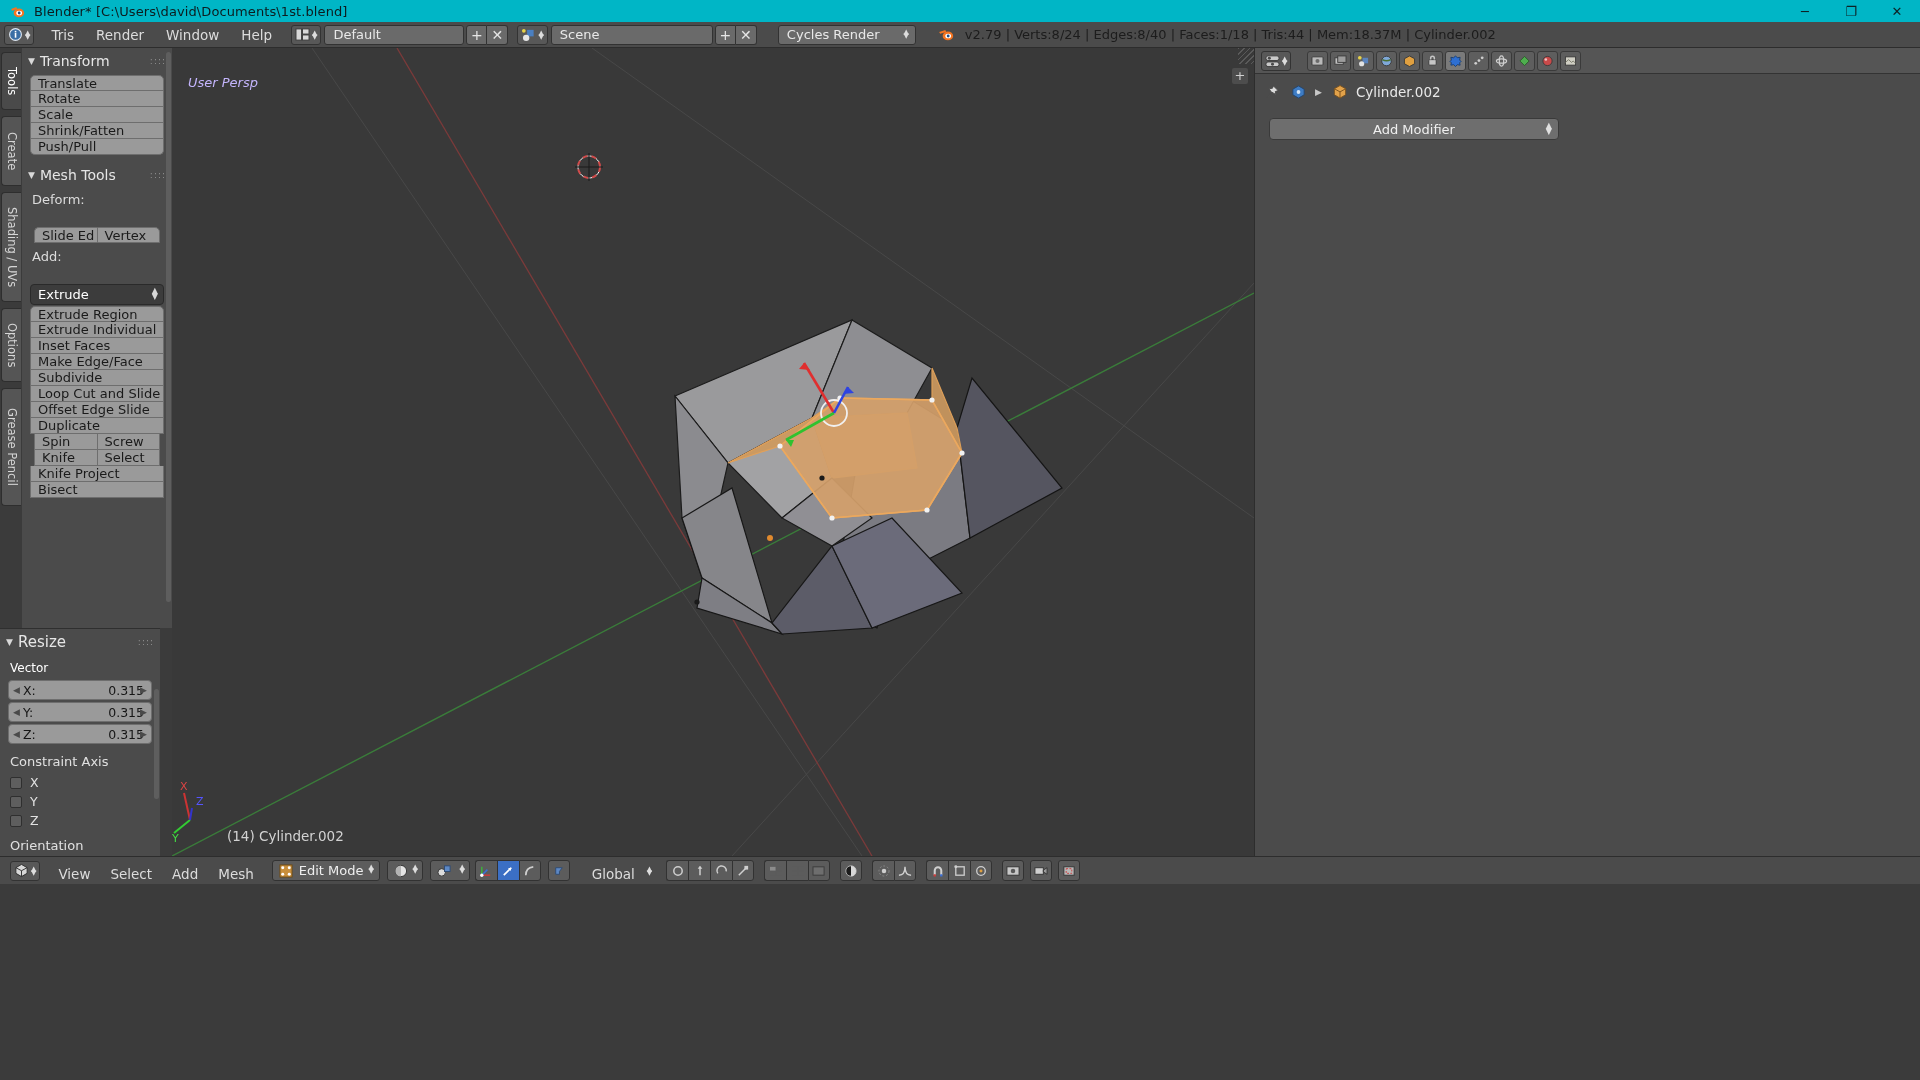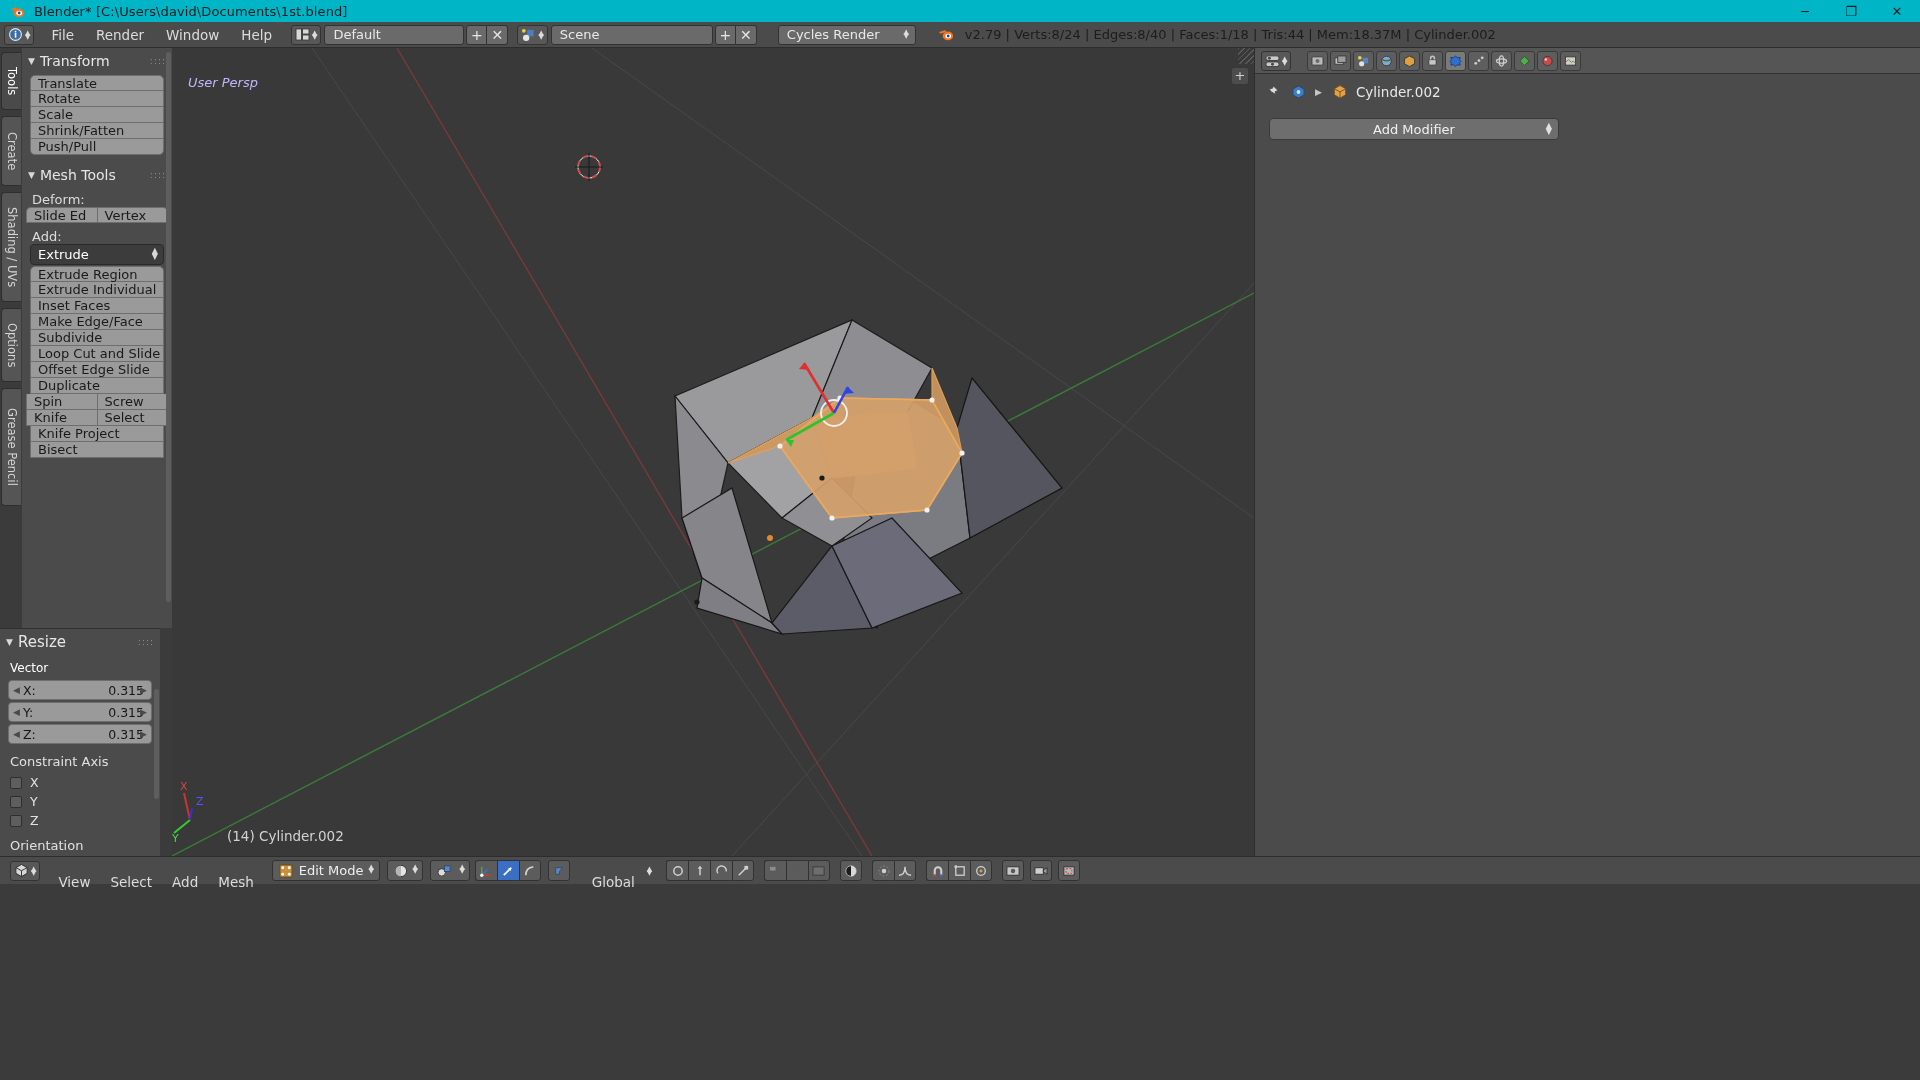--- a/index.html
+++ b/index.html
@@ -90,24 +90,24 @@
     margin-left:auto; color:#8e8e8e; font-size:9px; letter-spacing:1px; line-height:6px;
   }
   .btn{
     height:16px; background:#9a9a9a; border:1px solid #6e6e6e;
     color:#1a1a1a; font-size:13px; display:flex; align-items:center;
     padding-left:7px; margin:0 8px;
   }
   .btn.grp-top{ border-radius:5px 5px 0 0; }
   .btn.grp-bot{ border-radius:0 0 5px 5px; }
   .btn.mid{ border-top:none; }
-  .btn-row{ display:flex; margin:0 4px; }
+  .btn-row{ display:flex; margin:0 12px; }
   .btn-row .btn{ flex:1; margin:0; }
   .btn-row .btn:first-child{ border-right:none; }
-  .sublabel{ font-size:13px; color:#dcdcdc; padding:6px 0 0 10px; }
+  .sublabel{ font-size:13px; color:#dcdcdc; padding:6px 0 20px 10px; }
   .dropdown{
     height:21px; background:#3c3c3c; border:1px solid #2a2a2a; border-radius:4px;
     color:#ffffff; font-size:13px; display:flex; align-items:center;
     padding-left:7px; margin:0 8px; position:relative;
   }
   .dropdown .dd-arrows{
     position:absolute; right:5px; top:3px; display:flex; flex-direction:column; line-height:6px;
   }
   .dropdown .dd-arrows span{ font-size:8px; color:#d8d8d8; }
 
@@ -187,21 +187,21 @@
     position:absolute; right:6px; top:4px; display:flex; flex-direction:column; line-height:6px;
   }
   .addmod .dd-arrows span{ font-size:8px; color:#e0e0e0; }
 
   
   .bottombar{
     position:absolute; left:0; top:856px; width:1920px; height:28px;
     background:#4b4b4b; border-top:1px solid #2d2d2d;
     display:flex; align-items:center;
   }
-  .bb-item{ padding:11px 10px; font-size:13.5px; color:#dcdcdc; height:28px; line-height:28px; }
+  .bb-item{ padding:3px 10px; font-size:13.5px; color:#dcdcdc; height:28px; line-height:28px; }
   .bb-combo{
     height:21px; background:#5c5c5c; border:1px solid #323232; border-radius:3px;
     display:flex; align-items:center; padding:0 6px; color:#eee; font-size:13px;
     position:relative; margin-left:4px;
   }
   .bb-btn{
     width:22px; height:21px; background:#5c5c5c; border:1px solid #323232;
     display:flex; align-items:center; justify-content:center; margin-left:2px;
   }
   .bb-btn.on{ background:#3b6fc4; }
@@ -244,21 +244,21 @@
           <rect x="7.2" y="4.1" width="1.7" height="1.7" fill="#fff"></rect>
         </svg>
       </span>
       <span class="spin-arrows">
           <span>▲</span>
           <span>▼</span>
         </span>
     </div>
 
     <div style="display:flex;margin-left:6px">
-      <div class="menu-item">File</div>
+      <div class="menu-item">Tris</div>
       <div class="menu-item">Render</div>
       <div class="menu-item">Window</div>
       <div class="menu-item">Help</div>
     </div>
 
     <div class="bl-icon-btn" style="margin-left:8px">
       <span>
         <svg class="icn" width="15" height="13" viewBox="0 0 16 14">
           <rect x="1" y="1" width="6" height="12" fill="#d8d8d8" stroke="#3a3a3a"></rect>
           <rect x="8" y="1" width="7" height="5.5" fill="#d8d8d8" stroke="#3a3a3a"></rect>

